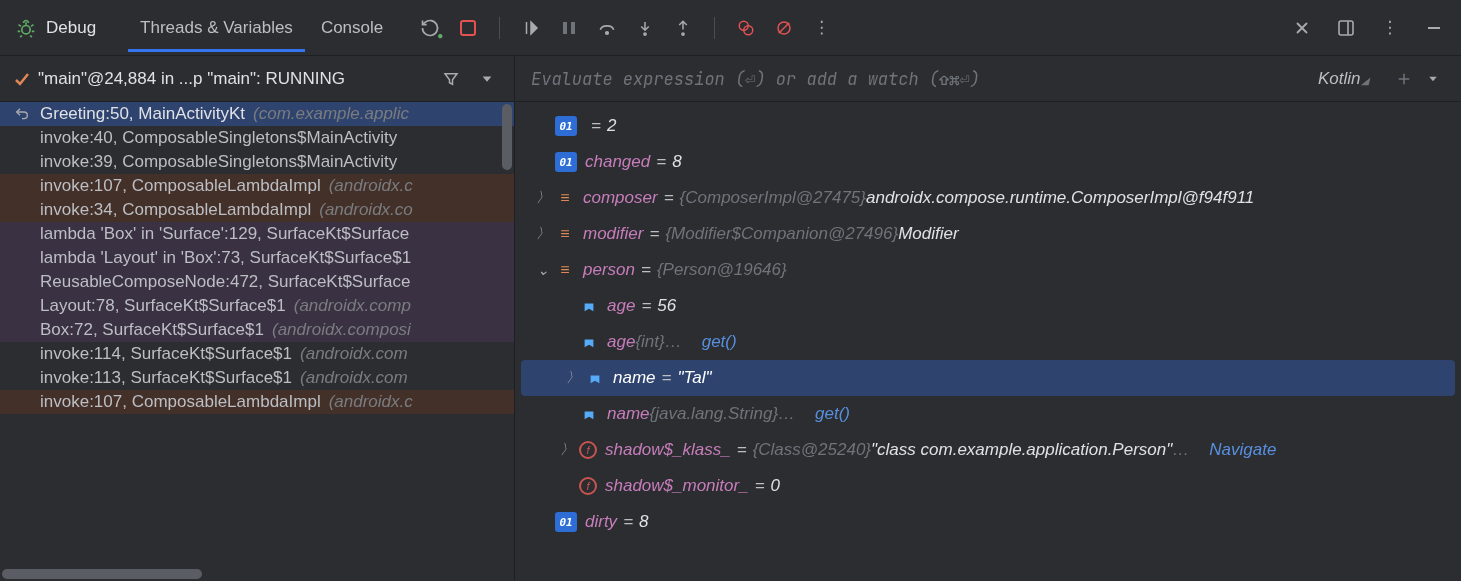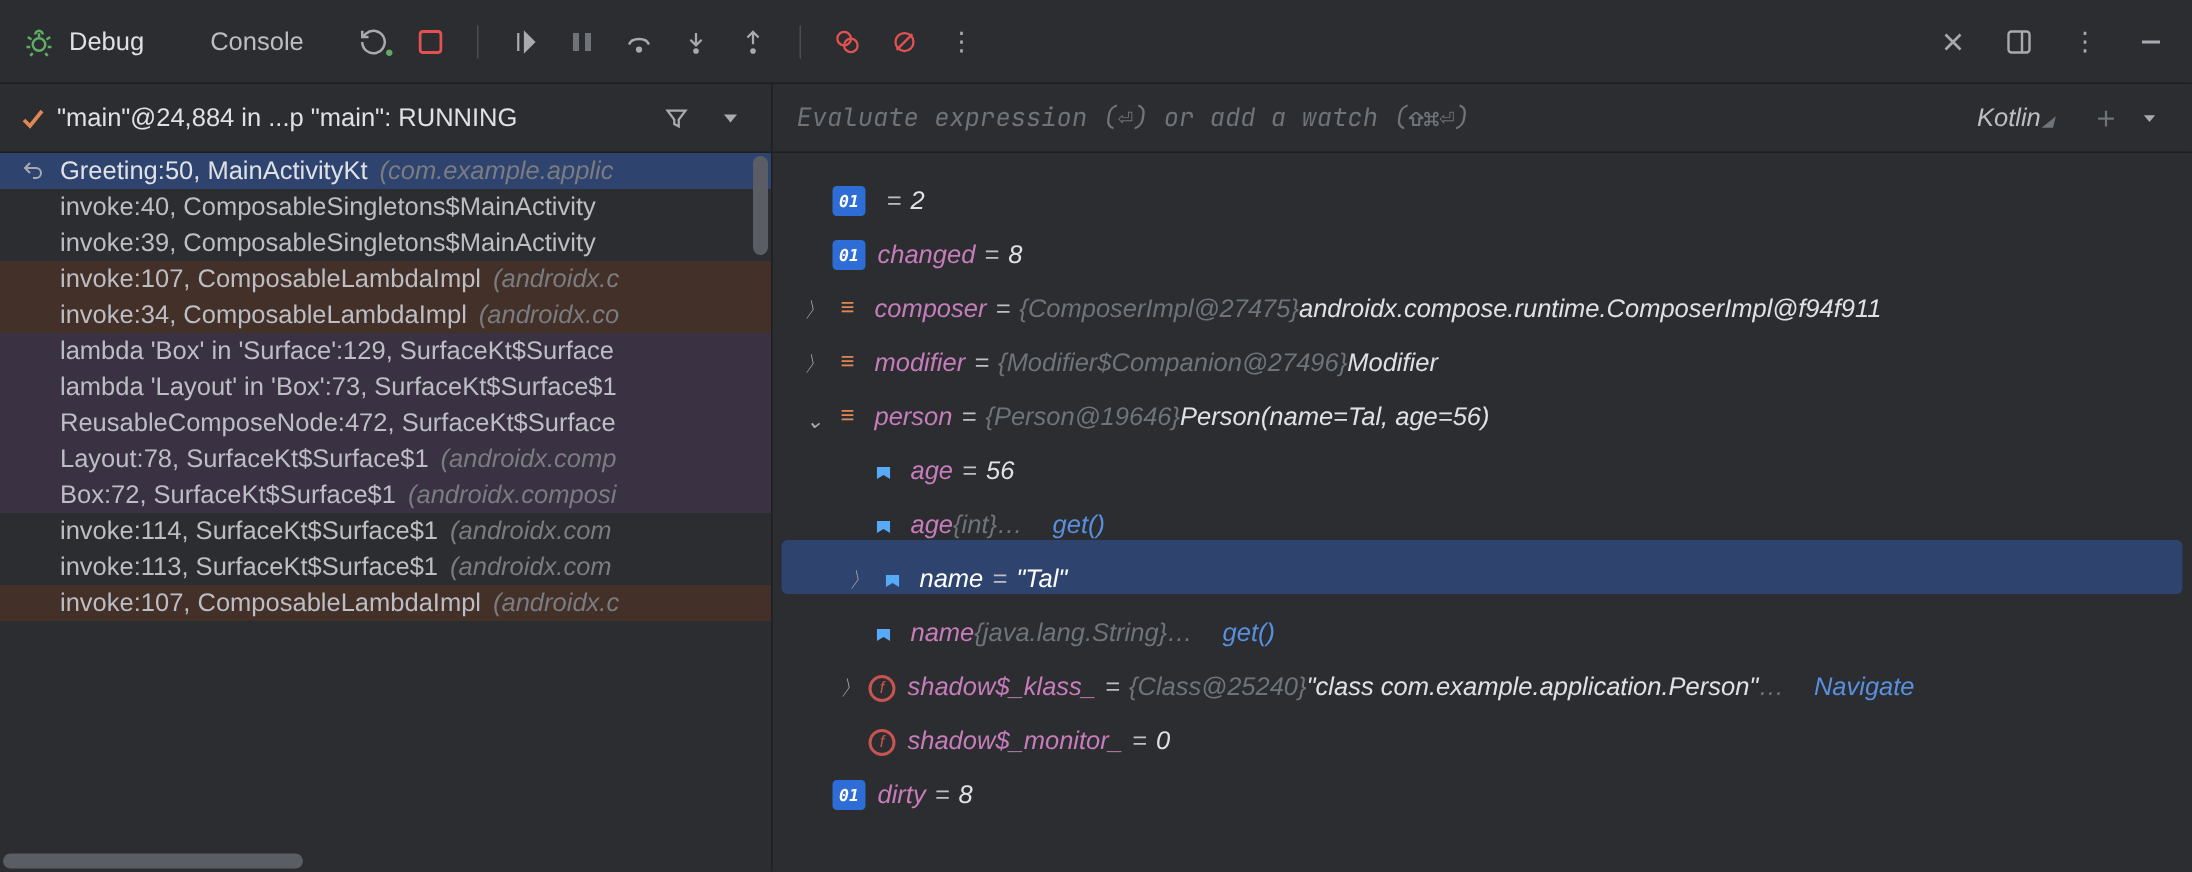--- a/index.html
+++ b/index.html
@@ -108,21 +108,21 @@
   .small-chev { font-size:10px; margin-left:-2px; color:#6f737a;}
   
   .vars {
     flex:1;
     overflow:auto;
     padding-top: 6px;
   }
   .var-row {
     height:36px;
     display:flex;
-    align-items:flex-end;
+    align-items:center;
     white-space:nowrap;
     padding-right:7px;
   }
   .var-row.selected { background:#2e436e; border-radius:4px; margin:0 6px; }
   .chev { width:24px; text-align:center; color:#a9aaaf; cursor:pointer; font-size:14px;}
   .chev.empty { visibility:hidden;}
   .indent-0 { padding-left: 16px; }
   .indent-1 { padding-left: 40px; }
   .vicon { width:20px; height:20px; display:inline-flex; align-items:center; justify-content:center; margin-right:8px; font-size:12px;}
   .icon-int { background:#2e6dd6; color:#fff; border-radius:3px; font-family:monospace; font-weight:600; font-size:11px; width:22px;}
@@ -142,20 +142,21 @@
 <body>
 
 <div class="tab-bar">
   <span class="bug-icon">
     <svg width="20" height="20" viewBox="0 0 24 24" fill="none" stroke="currentColor" stroke-width="2">
         <circle cx="12" cy="14" r="5"></circle>
         <path d="M12 5v3M6 10l-3-2M18 10l3-2M5 16H2M19 16h3M7 21l-2 2M17 21l2 2M9 6c0-1.5 1.5-3 3-3s3 1.5 3 3"></path>
       </svg>
   </span>
   <span class="tab-title">Debug</span>
+  <span class="tab active">Threads &amp; Variables</span>
   <span class="tab">Console</span>
 
   <div class="toolbar-icons">
     <span class="tb-icon gray" style="position:relative;">
       <svg width="20" height="20" viewBox="0 0 24 24" fill="none" stroke="currentColor" stroke-width="2">
           <path d="M3 12a9 9 0 1 0 3-6.7L3 8"></path>
           <path d="M3 3v5h5"></path>
         </svg>
       <span class="green-dot" style="position:absolute;bottom:-2px;right:-2px;">●</span>
     </span>
@@ -368,21 +369,20 @@
           <span class="var-eq"> = </span>
           <span class="var-type">{Modifier$Companion@27496} </span>
           <span class="var-val">Modifier</span>
         </div>
         <div class="var-row indent-0">
           <span class="chev">⌄</span>
           <span class="vicon icon-obj">≡</span>
           <span class="var-name">person</span>
           <span class="var-eq"> = </span>
           <span class="var-type">{Person@19646} </span>
-          <span class="var-val">Person(name=Tal, age=56)</span>
         </div>
         <div class="var-row indent-1">
           <span class="chev empty">▸</span>
           <span class="vicon icon-field">
             <svg width="14" height="14" viewBox="0 0 16 16" fill="currentColor">
               <path d="M3 2h10v3H3zM3 2v12l5-3 5 3V2"></path>
             </svg>
           </span>
           <span class="var-name">age</span>
           <span class="var-eq"> = </span>

